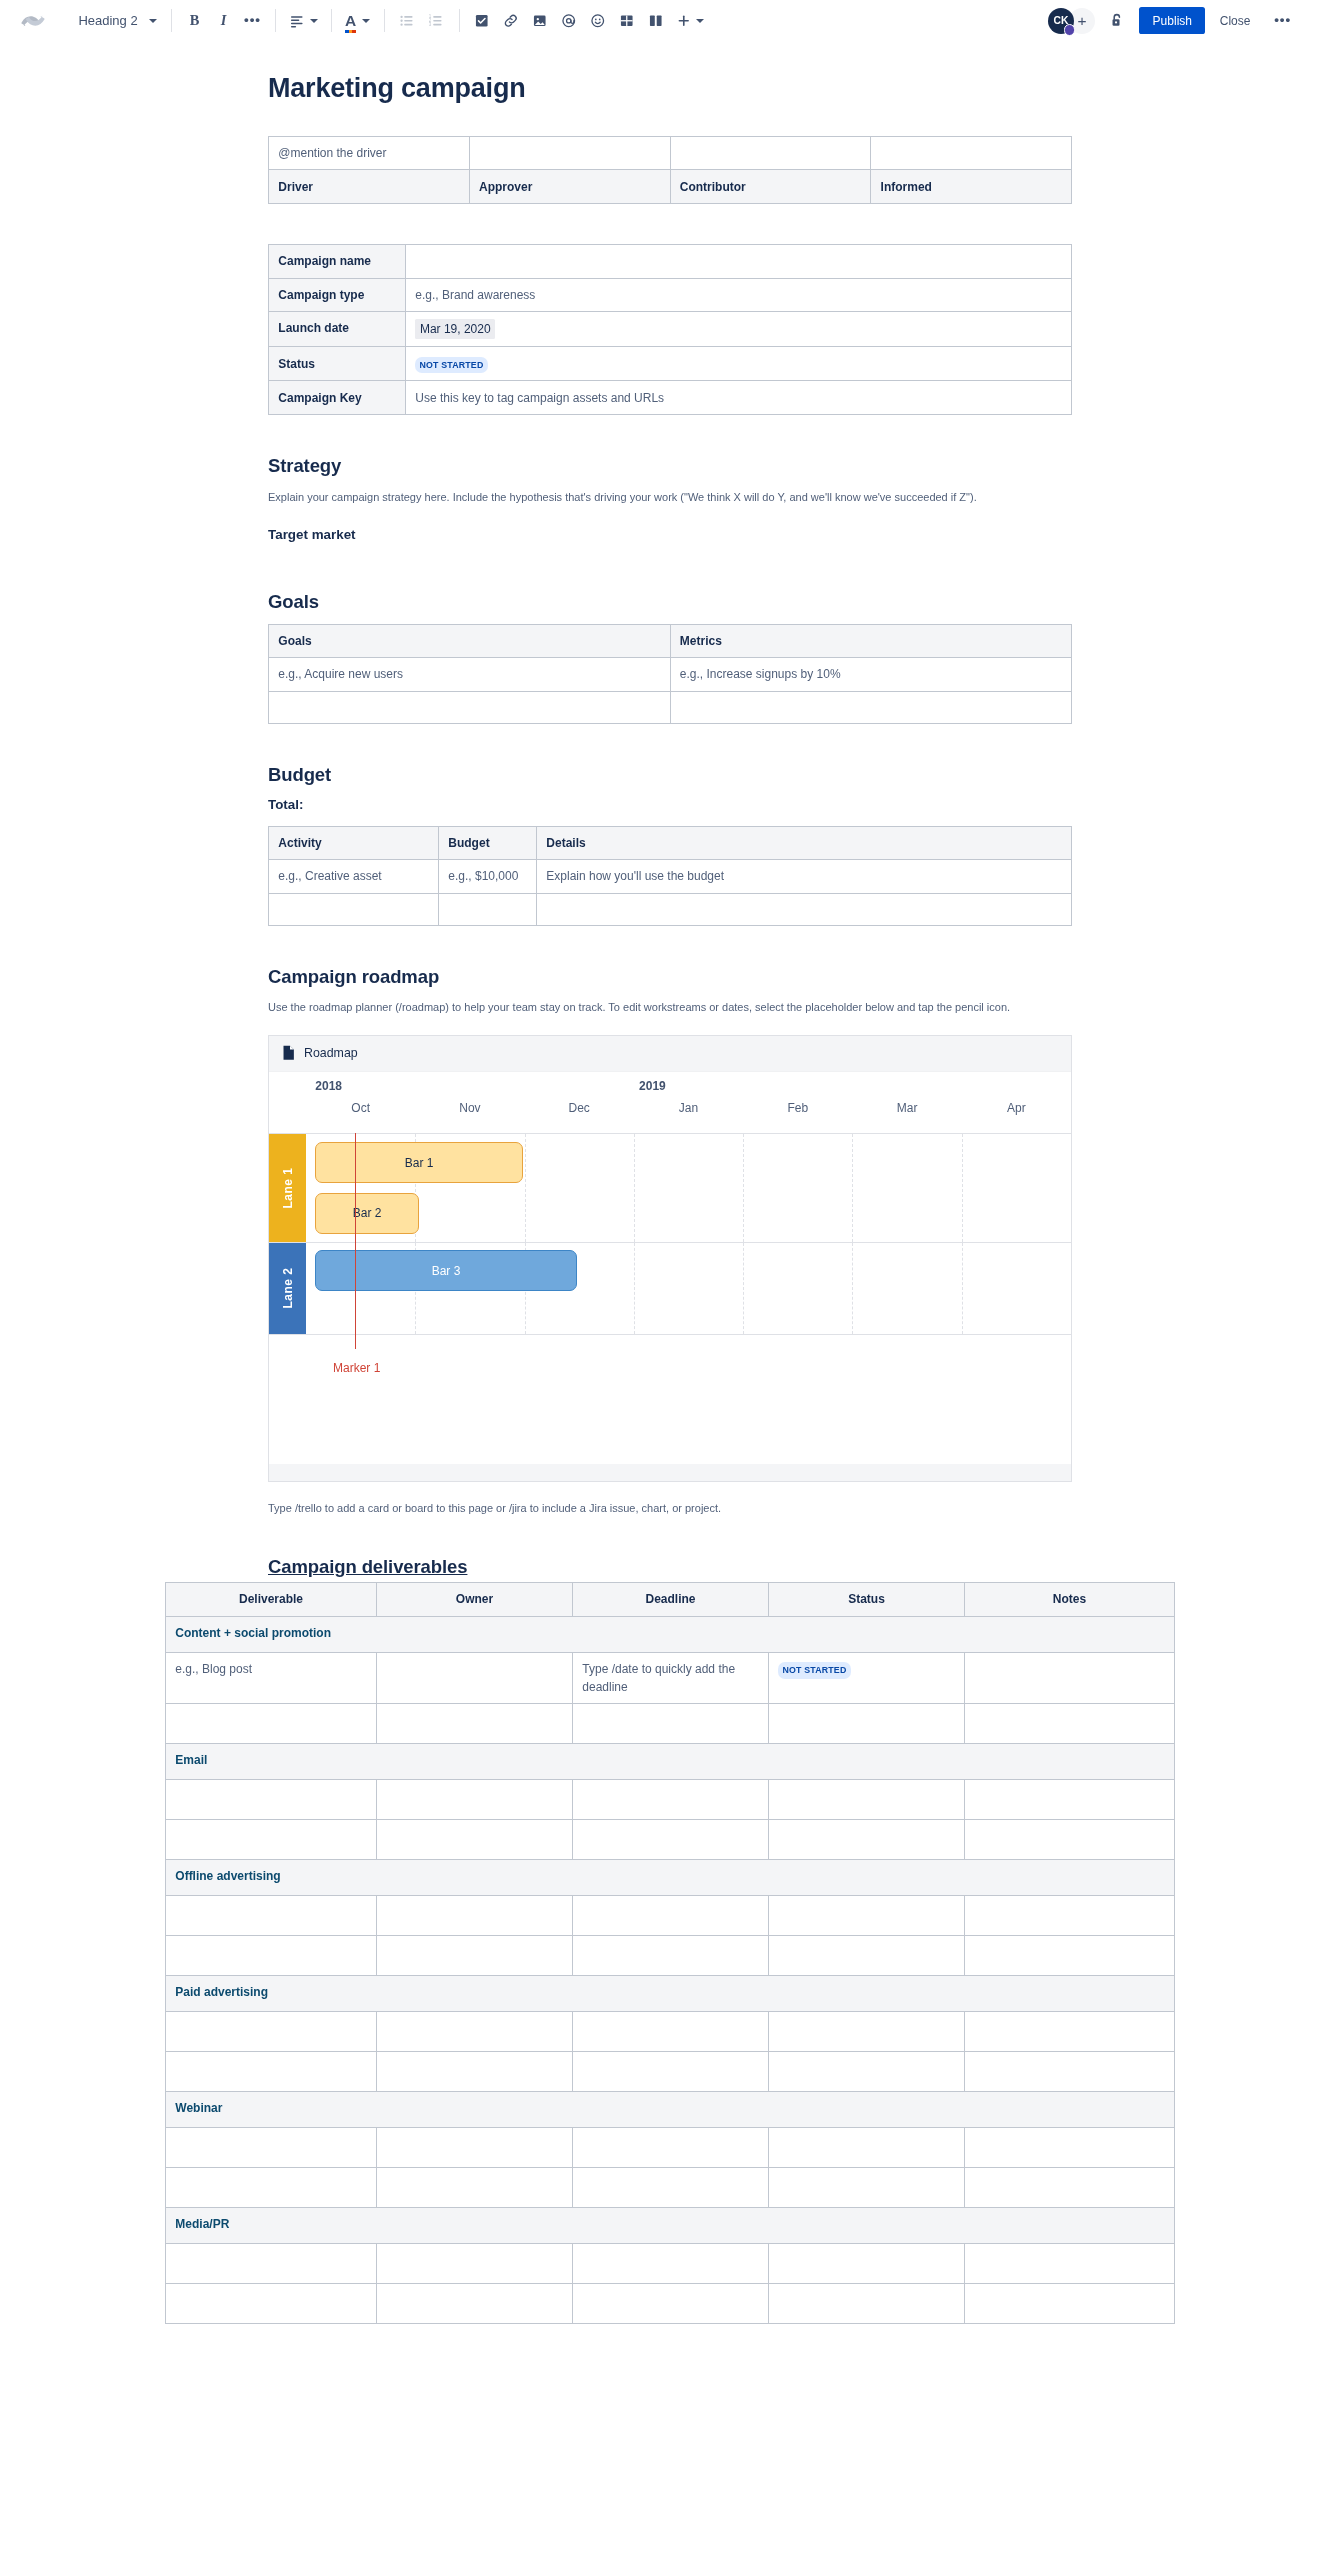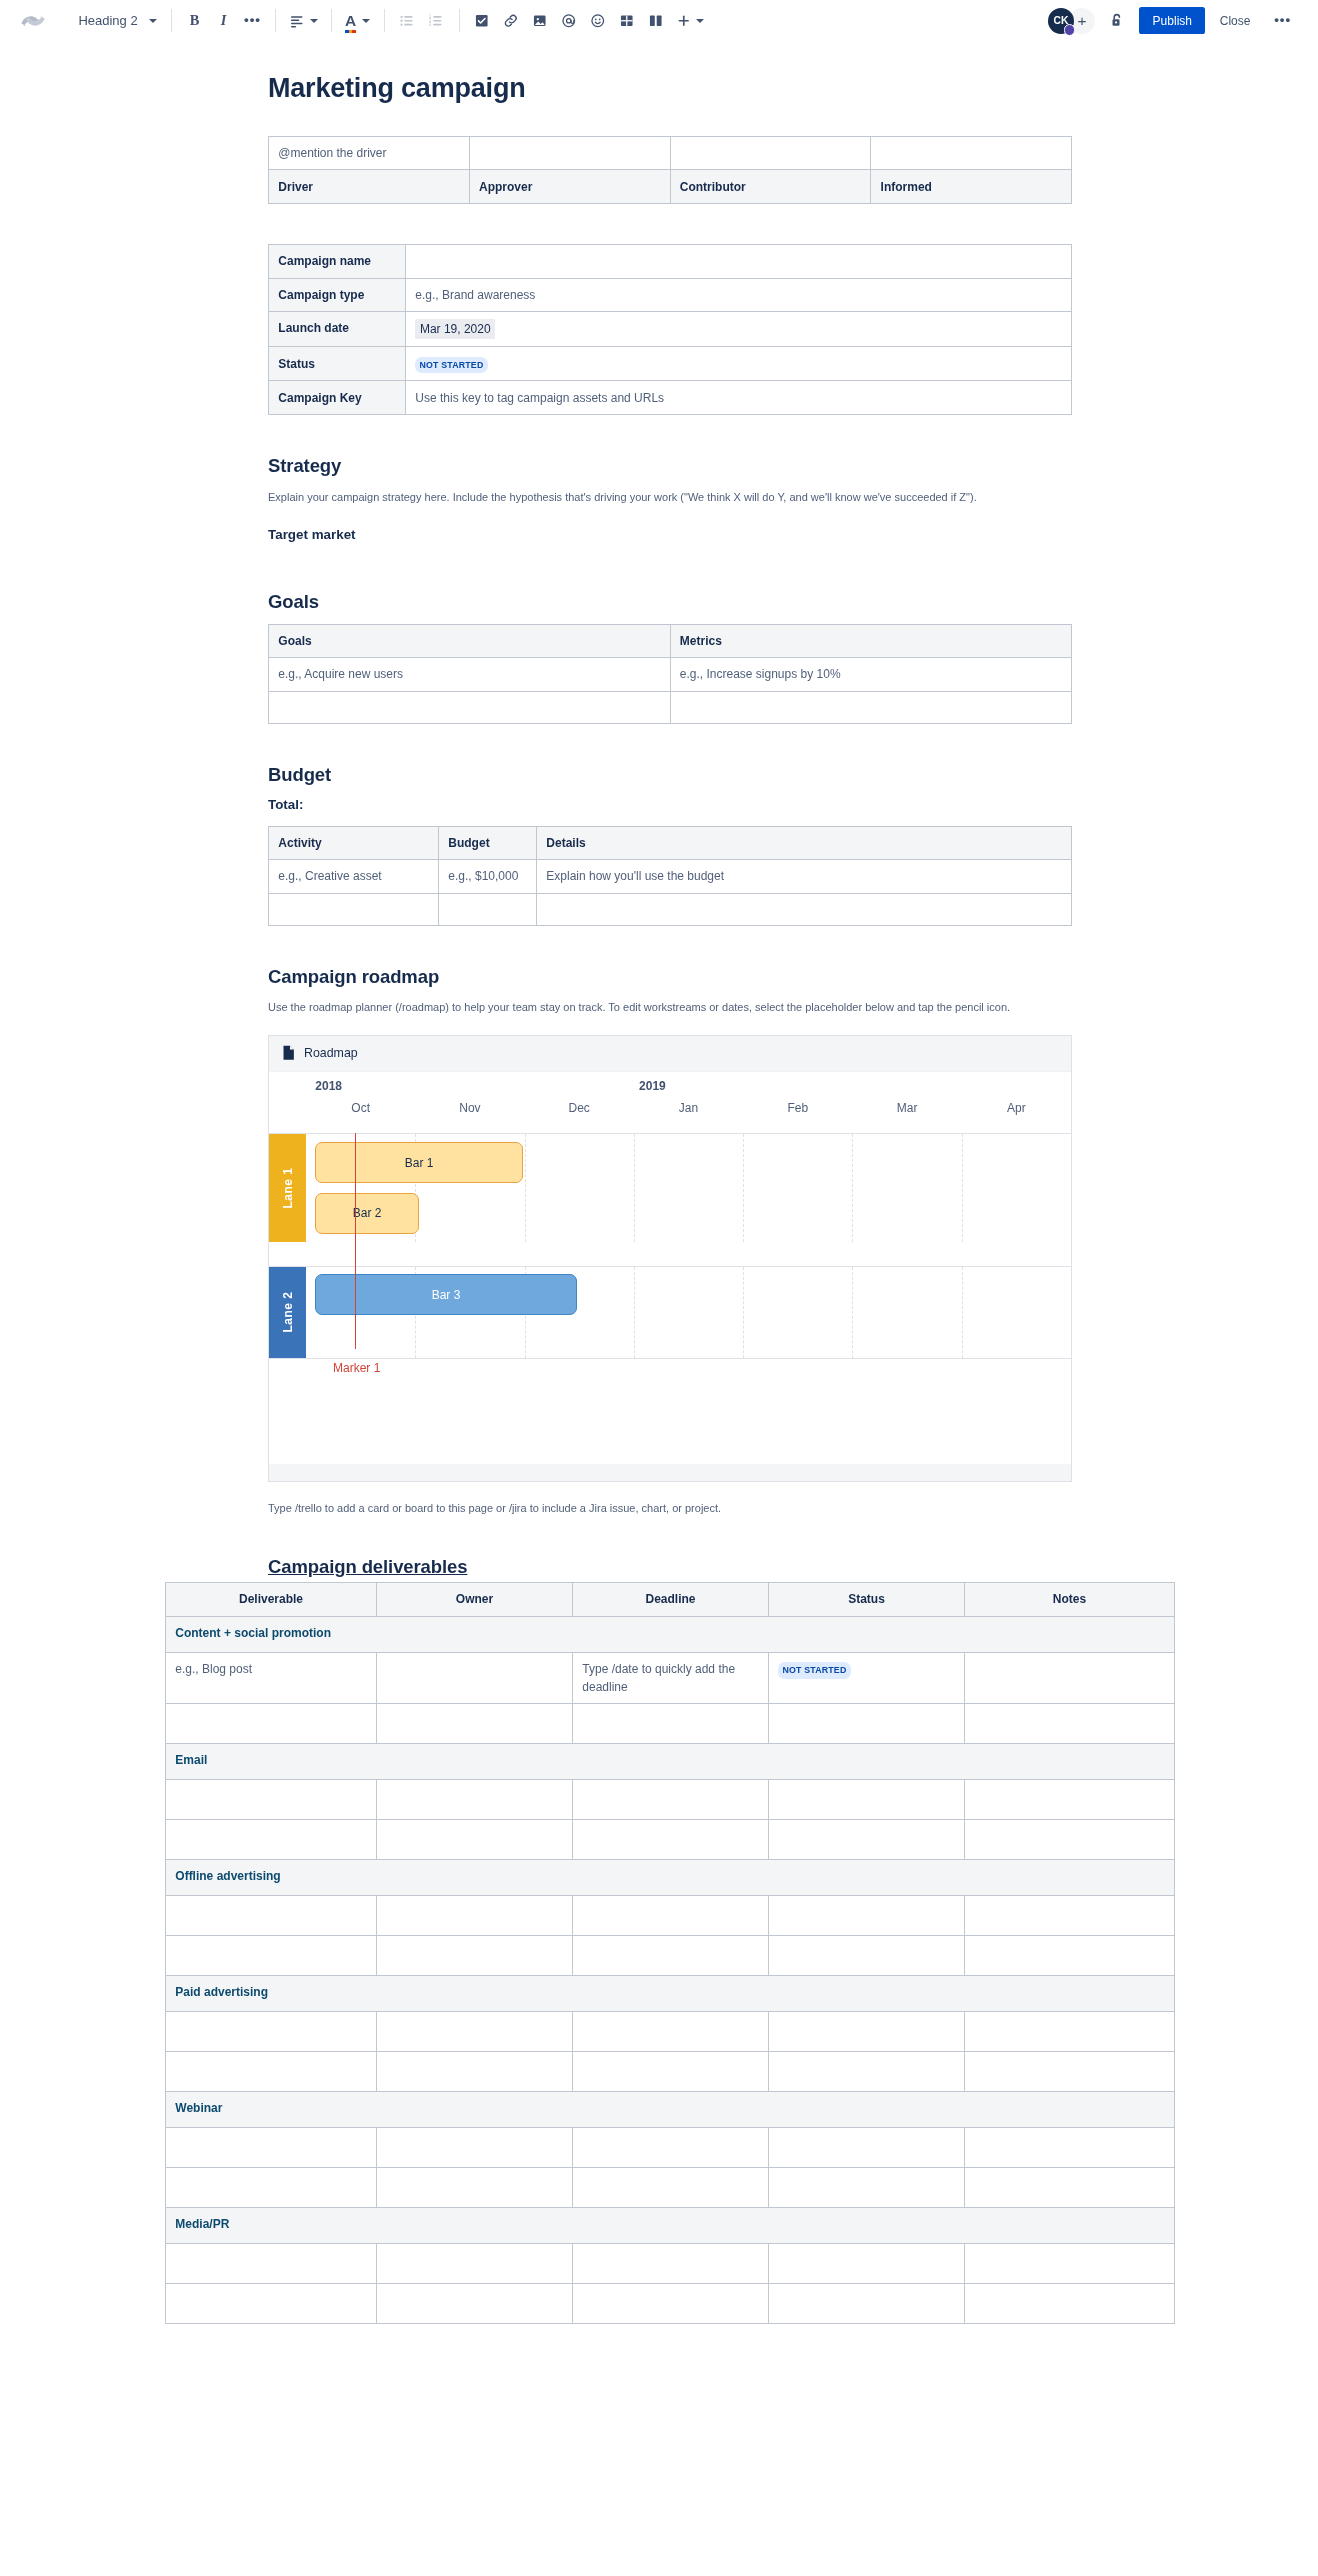--- a/index.html
+++ b/index.html
@@ -135,21 +135,21 @@
     flex: 1 1 0; position: relative; text-align: center; font-size: 12px; color: #505f79;
   }
   .rm-year {
     position: absolute; left: 50%; transform: translateX(-50%); top: 7.2px;
     font-size: 12px; font-weight: 700; color: #42526e;
   }
   .rm-mname { position: absolute; left: 50%; transform: translateX(-50%); top: 29px; }
 
   .rm-grid { position: relative; margin-left: 0; }
   .rm-lane { display: flex; position: relative; border-top: 1.5px solid #dfe1e6; }
-  .rm-lane:last-of-type { border-bottom: 1.5px solid #dfe1e6; margin-top: 24px; }
+  .rm-lane:last-of-type { border-bottom: 1.5px solid #dfe1e6; }
   .rm-lane-label {
     width: 37px; flex: 0 0 37px;
     display: flex; align-items: center; justify-content: center;
     color: #fff; font-size: 12px; font-weight: 700; letter-spacing: 0.5px;
   }
   .rm-lane-label span { transform: rotate(-90deg); white-space: nowrap; }
   .rm-lane-track { flex: 1 1 auto; position: relative; }
   .rm-colline {
     position: absolute; top: 0; bottom: 0; width: 0;
     border-left: 1px dashed #dfe1e6;

